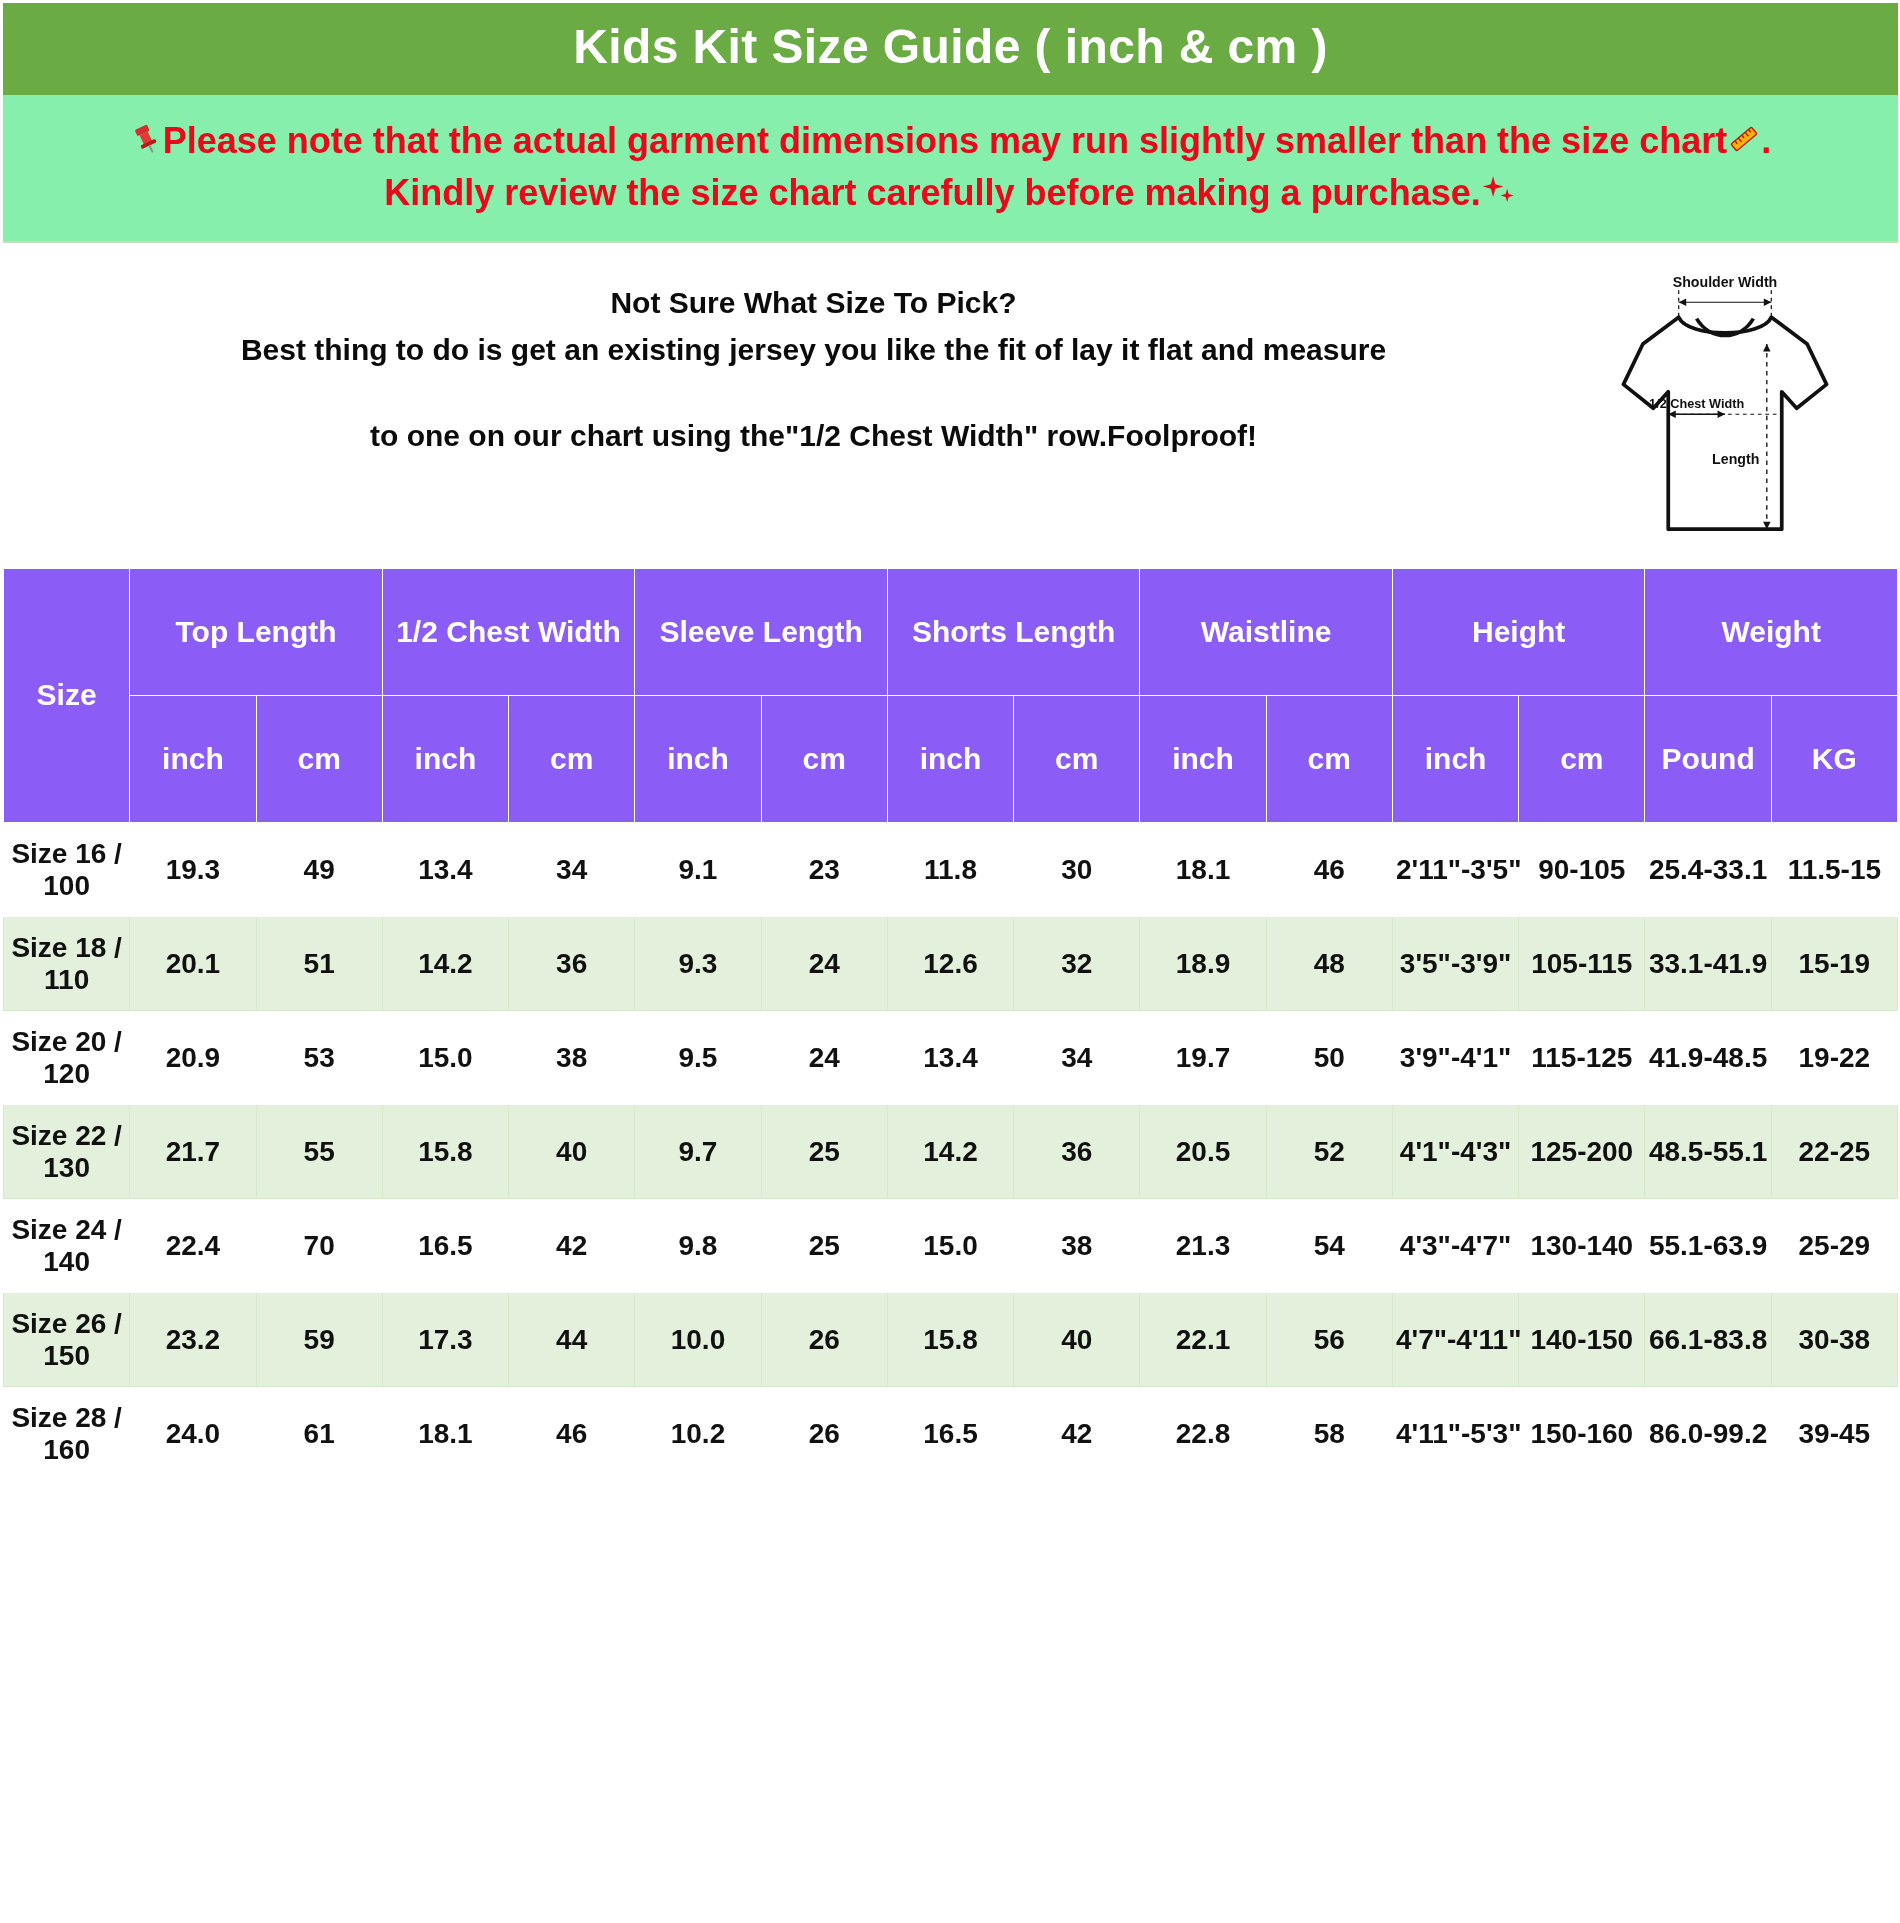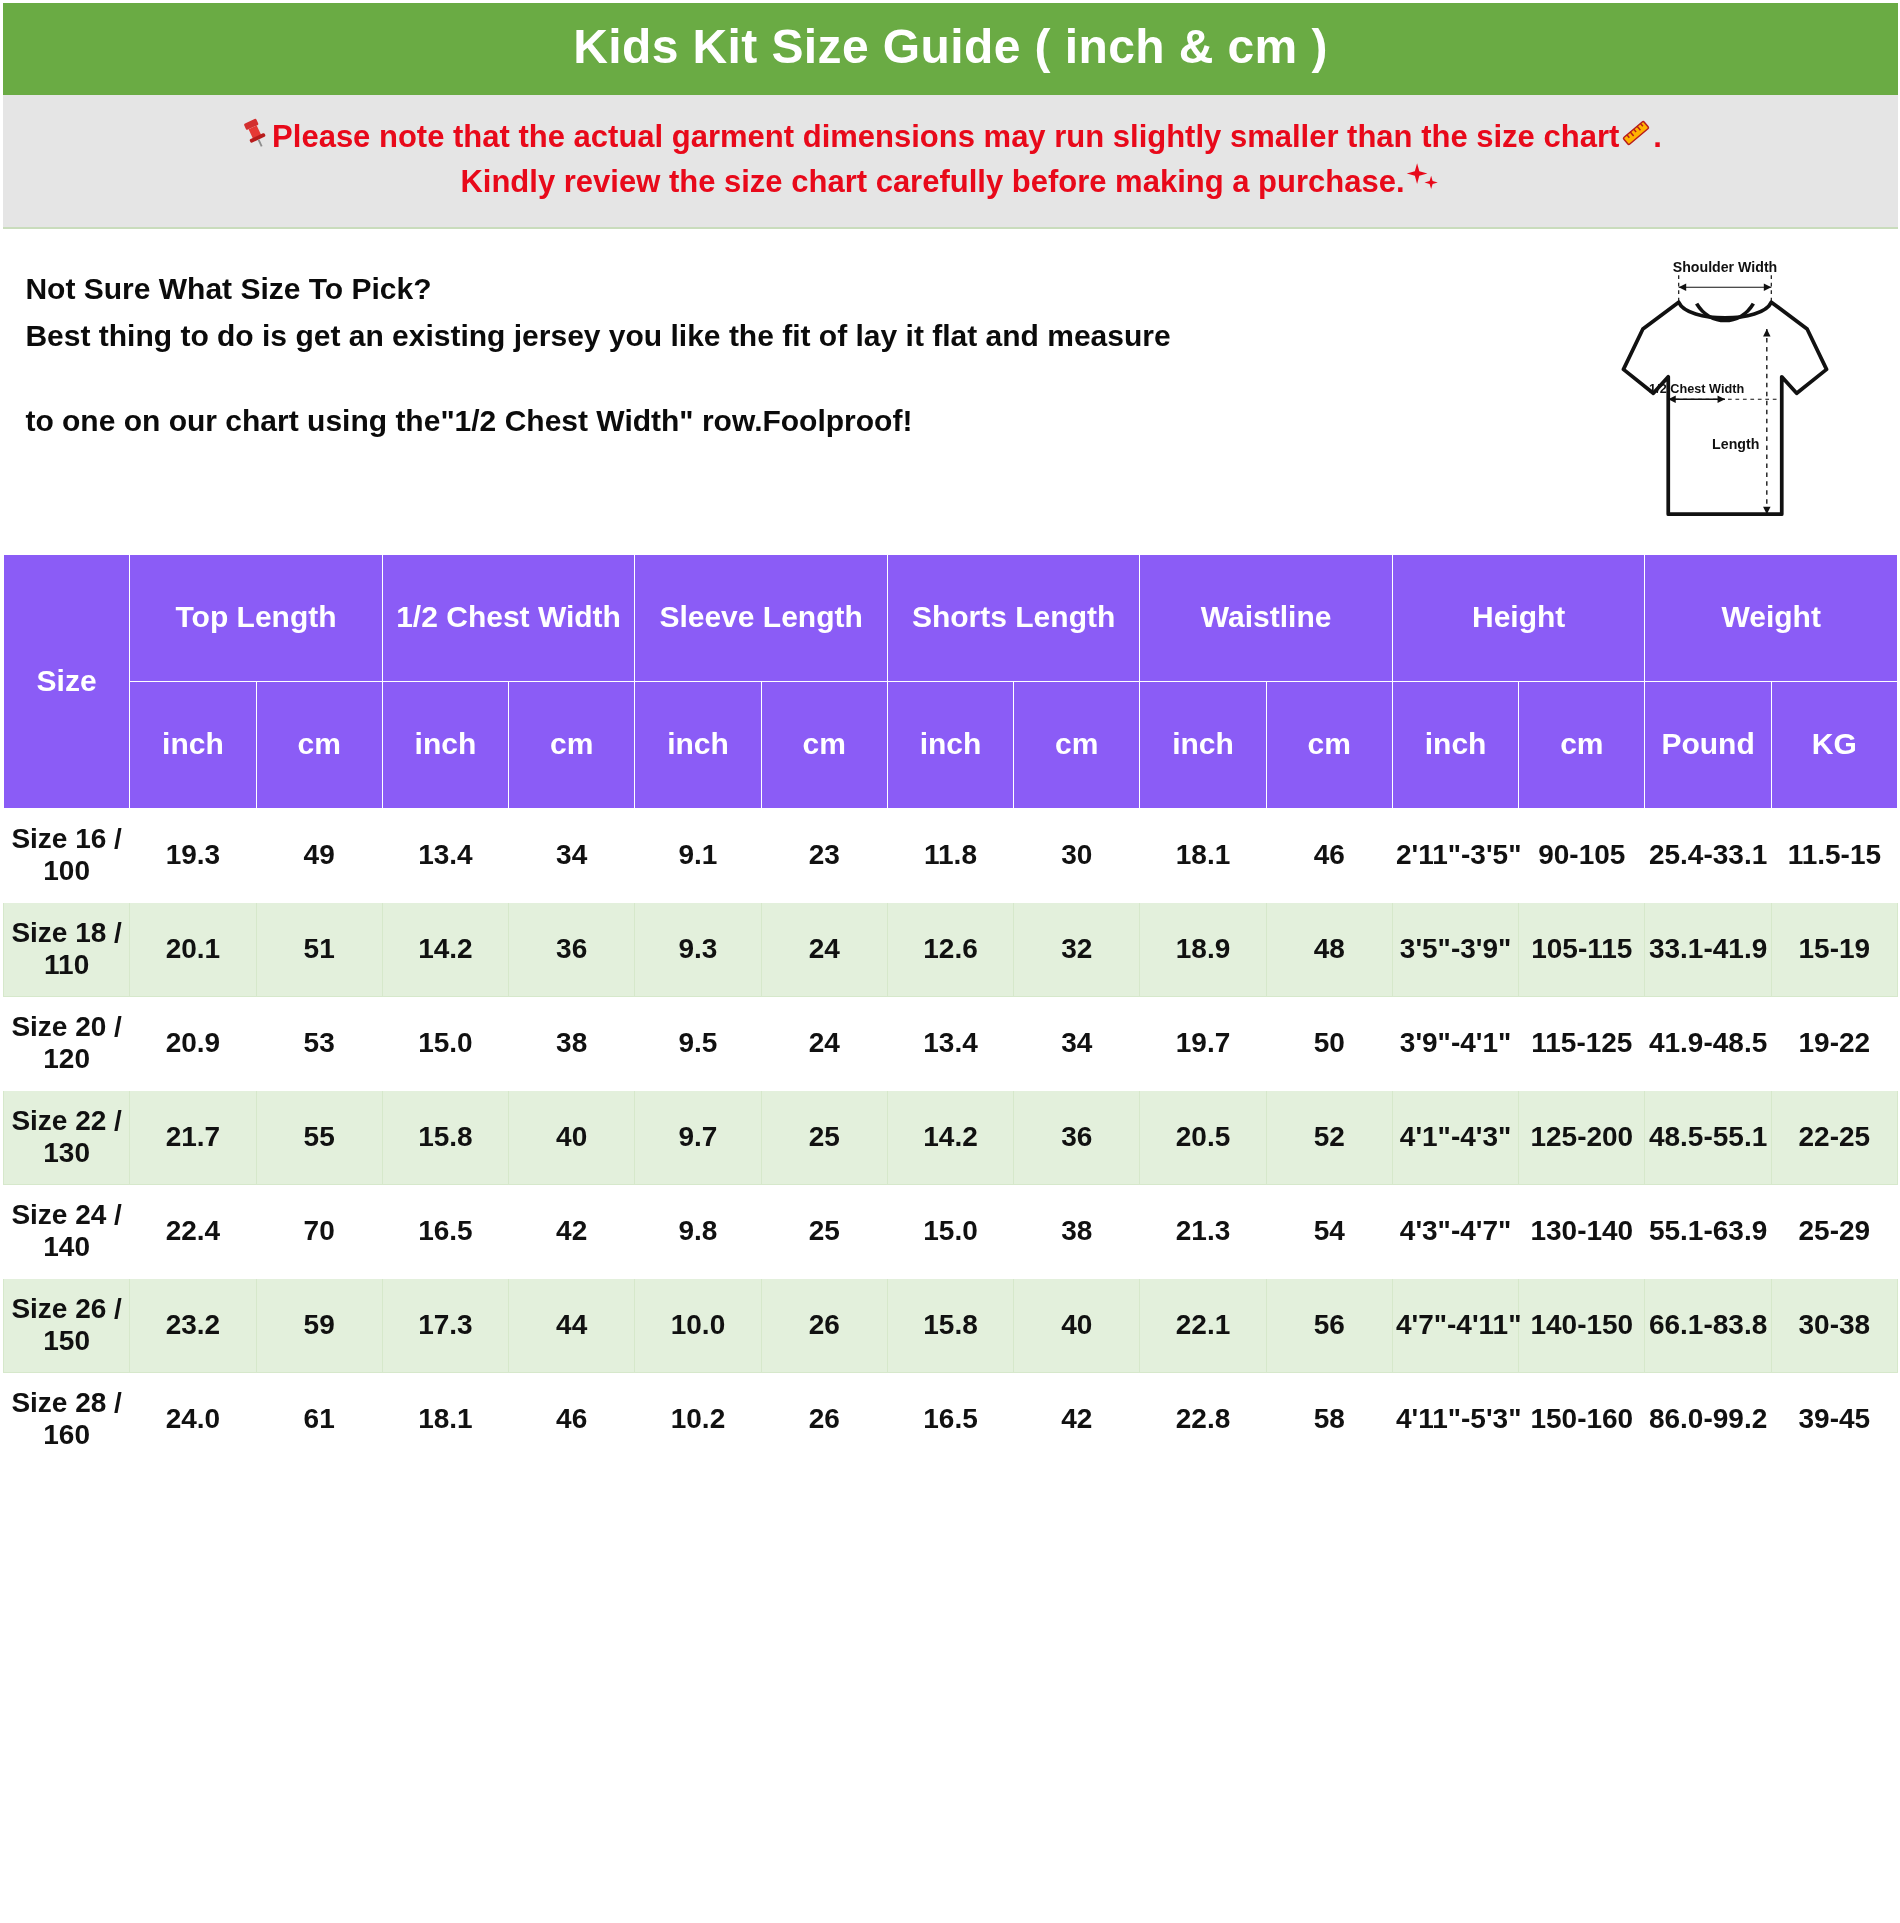--- a/index.html
+++ b/index.html
@@ -30,25 +30,25 @@
     text-align: center;
     font-size: 48px;
     font-weight: bold;
     letter-spacing: 0.4px;
     padding: 19.4px 0 22.4px 0;
     line-height: 1.05;
   }
 
   
   .note-band {
-    background: #e5e5e5;
+    background: #86efac;
     color: #e8091a;
     text-align: center;
     font-weight: bold;
-    font-size: 31px;
+    font-size: 36px;
     line-height: 1.45;
     padding: 19.4px 18px 22.4px 18px;
     border-bottom: 2.2px solid #c9dcbc;
   }
   .note-line {
     white-space: nowrap;
   }
   .pin-icon, .ruler-icon, .sparkle-icon {
     display: inline-block;
     vertical-align: -3px;
@@ -57,20 +57,21 @@
 
   
   .advice {
     display: flex;
     align-items: flex-start;
     padding: 21px 22.4px 19.4px 22.4px;
     background: #ffffff;
   }
   .advice-text {
     flex: 1 1 auto;
+    text-align: center;
     color: #0b0b0b;
     font-size: 30px;
     font-weight: bold;
     line-height: 1.42;
     padding-top: 18px;
   }
   .advice-text .q {
     display: block;
     margin-bottom: 4.5px;
   }

